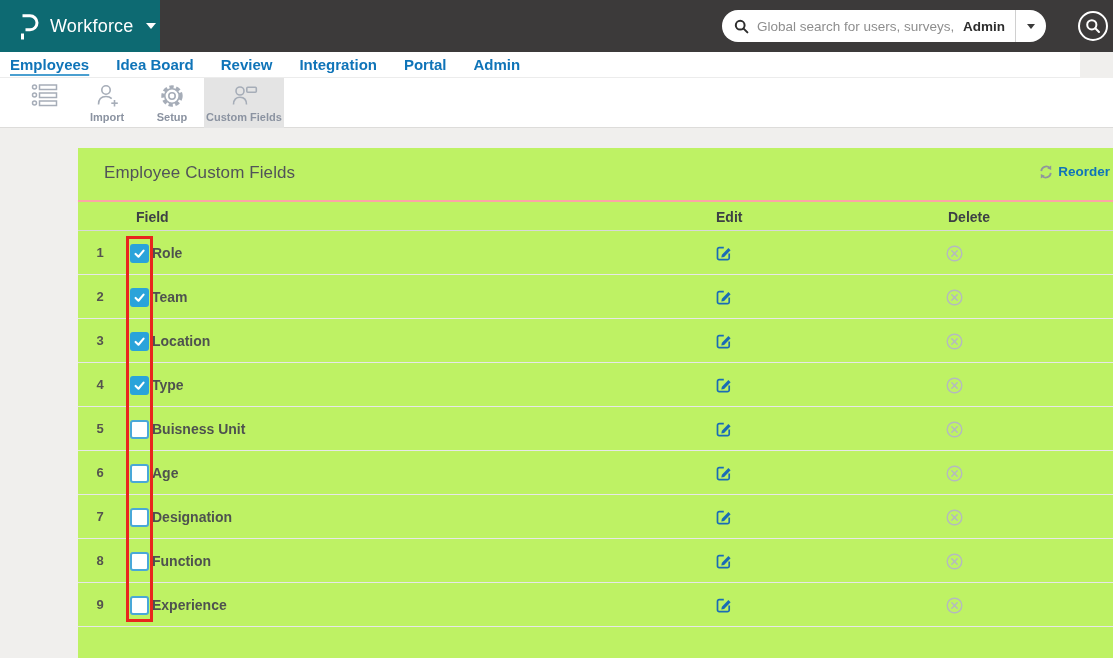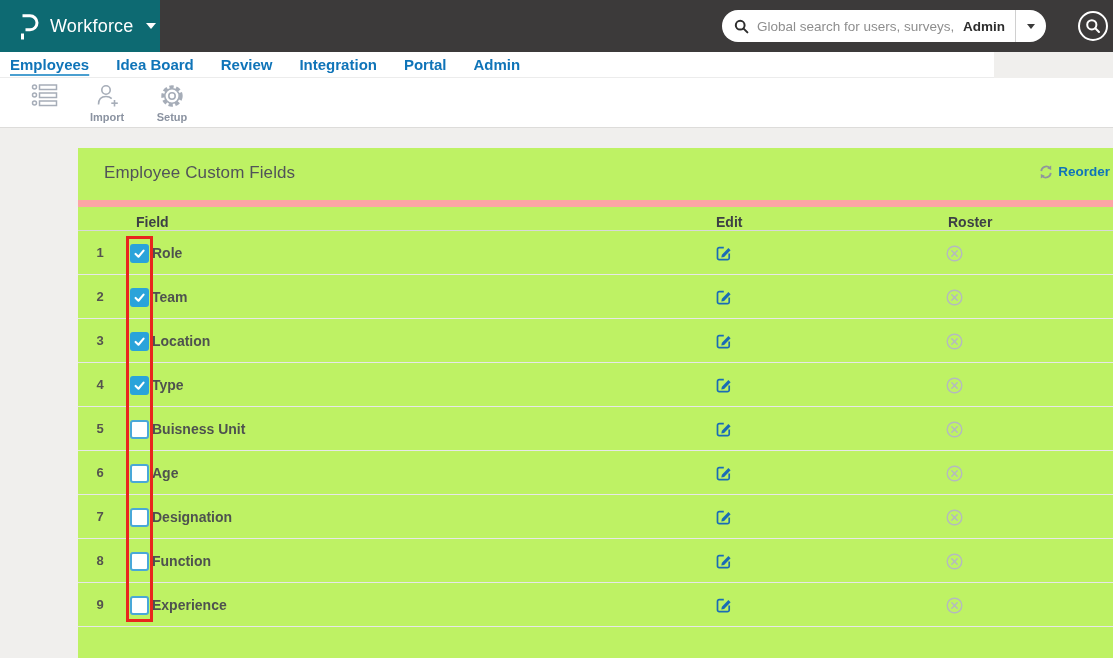--- a/index.html
+++ b/index.html
@@ -28,21 +28,21 @@
   .scope { font-size:13.5px; font-weight:bold; color:#2d2d2d; padding:0 10px 0 6px; cursor:pointer; }
   .scope-divider { width:1px; height:32px; background:#d0d0d0; }
   .scope-caret-box { width:30px; height:32px; display:flex; align-items:center; justify-content:center;
                      cursor:pointer; border-radius:0 16px 16px 0; }
   .scope-caret { width:0; height:0; border-left:4.5px solid transparent; border-right:4.5px solid transparent;
                  border-top:5.5px solid #3a3a3a; }
   .search-circle { position:absolute; left:1078px; top:11px; width:30px; height:30px; border:2px solid #fff;
                    border-radius:50%; display:flex; align-items:center; justify-content:center; cursor:pointer; }
 
   
-  .navtabs { position:absolute; left:0; top:52px; width:994px; height:26px; background:#fff;
+  .navtabs { position:absolute; left:0; top:52px; width:1080px; height:26px; background:#fff;
              display:flex; align-items:center; padding-left:10px; gap:27px;
              border-bottom:1px solid #ececec; }
   .navtab { font-size:15px; font-weight:bold; color:#0f74b8; cursor:pointer; line-height:20px; }
   .navtab.active { text-decoration:underline; text-decoration-color:#4a9fd0; text-underline-offset:4px;
                    text-decoration-thickness:2px; }
 
   
   .toolbar { position:absolute; left:0; top:78px; width:1113px; height:50px; background:#fff;
              display:flex; padding-left:14px; border-bottom:1px solid #dddcda; }
   .tool { height:50px; display:flex; flex-direction:column; align-items:center; justify-content:flex-start;
@@ -52,21 +52,21 @@
   .t-list { width:60px;gap:28px; } .t-import { width:66px; } .t-setup { width:64px; } .t-custom { width:80px; }
 
   
   .content { position:absolute; left:0; top:128px; width:1113px; height:530px; background:#f0efed; }
   .card { position:absolute; left:78px; top:20px; width:1035px; height:510px; background:#bef264;padding-left:44px; }
   .card-title { position:absolute; left:26px; top:15px; font-size:17px; color:#515359; letter-spacing:0.1px; }
   .reorder { position:absolute; right:3px; top:16px; display:flex; align-items:center; gap:5px; cursor:pointer; }
   .reorder-label { font-size:13.5px; font-weight:bold; color:#0f74b8; }
 
   .thead { position:absolute; left:0; top:52px; width:1035px; height:31px;
-           border-top:7px solid #fca5a5; border-bottom:1px solid #d8d8da; }
+           border-top:2px solid #fca5a5; border-bottom:1px solid #d8d8da; }
   .th { position:absolute; top:7px; font-size:14px; font-weight:bold; color:#3d4045; }
   .th-field { left:58px; } .th-edit { left:638px; } .th-delete { left:870px; }
 
   .tbody { position:absolute; left:0; top:83px; width:1035px; }
   .row { position:relative; width:1035px; height:44px; border-bottom:1px solid #e7e7e9; }
   .cell-num { position:absolute; left:14px; top:0; width:16px; height:44px; line-height:44px;
               text-align:center; font-size:13px; font-weight:bold; color:#55534f; }
   .checkbox { position:absolute; left:52px; top:12.5px; width:19px; height:19px; border-radius:3px;
               border:2px solid #49a8d8; background:#fff; cursor:pointer;
               display:flex; align-items:center; justify-content:center; }
@@ -166,20 +166,32 @@
     <div class="tool t-setup">
       <span>
         <svg width="26" height="26" viewBox="0 0 26 26">
           <circle cx="13" cy="13" r="9" fill="none" stroke="#a6adb8" stroke-width="3.4" stroke-dasharray="4.2 2.4"></circle>
           <circle cx="13" cy="13" r="7.2" fill="none" stroke="#a6adb8" stroke-width="1.6"></circle>
           <circle cx="13" cy="13" r="3.2" fill="none" stroke="#a6adb8" stroke-width="1.6"></circle>
         </svg>
       </span>
       <span class="tool-label">Setup</span>
     </div>
+    <div class="tool t-custom selected">
+      <span>
+        <svg width="28" height="26" viewBox="0 0 28 26">
+          <g fill="none" stroke="#a6adb8" stroke-width="1.6">
+            <circle cx="10" cy="8" r="4"></circle>
+            <path d="M3.5 21.5 C3.5 16.3 6.5 14.2 10 14.2 C13.5 14.2 16.5 16.3 16.5 21.5"></path>
+            <rect x="16.8" y="4.2" width="9.5" height="5" rx="1"></rect>
+          </g>
+        </svg>
+      </span>
+      <span class="tool-label">Custom Fields</span>
+    </div>
   </div>
 
   <div class="content">
     <div class="card">
       <div class="card-title">Employee Custom Fields</div>
 
       <div class="reorder">
         <span>
           <svg width="14" height="14" viewBox="0 0 16 16">
             <path d="M2.6 7 A5.6 5.6 0 0 1 12.2 3.4" fill="none" stroke="#8f969c" stroke-width="2"></path>
@@ -187,21 +199,21 @@
             <path d="M13.4 9 A5.6 5.6 0 0 1 3.8 12.6" fill="none" stroke="#8f969c" stroke-width="2"></path>
             <polygon points="2.1,15.4 2.1,10.4 6.6,12.4" fill="#8f969c"></polygon>
           </svg>
         </span>
         <span class="reorder-label">Reorder</span>
       </div>
 
       <div class="thead">
         <span class="th th-field">Field</span>
         <span class="th th-edit">Edit</span>
-        <span class="th th-delete">Roster</span>
+        <span class="th th-delete">Delete</span>
       </div>
 
       <div class="tbody">
 
           <div class="row">
             <span class="cell-num">1</span>
             <span class="checkbox checked">
               <svg width="13" height="13" viewBox="0 0 16 16">
                 <path d="M3.2 8.6 L6.7 12 L13 4.4" fill="none" stroke="#fff" stroke-width="2.6" stroke-linecap="round" stroke-linejoin="round"></path>
               </svg>

